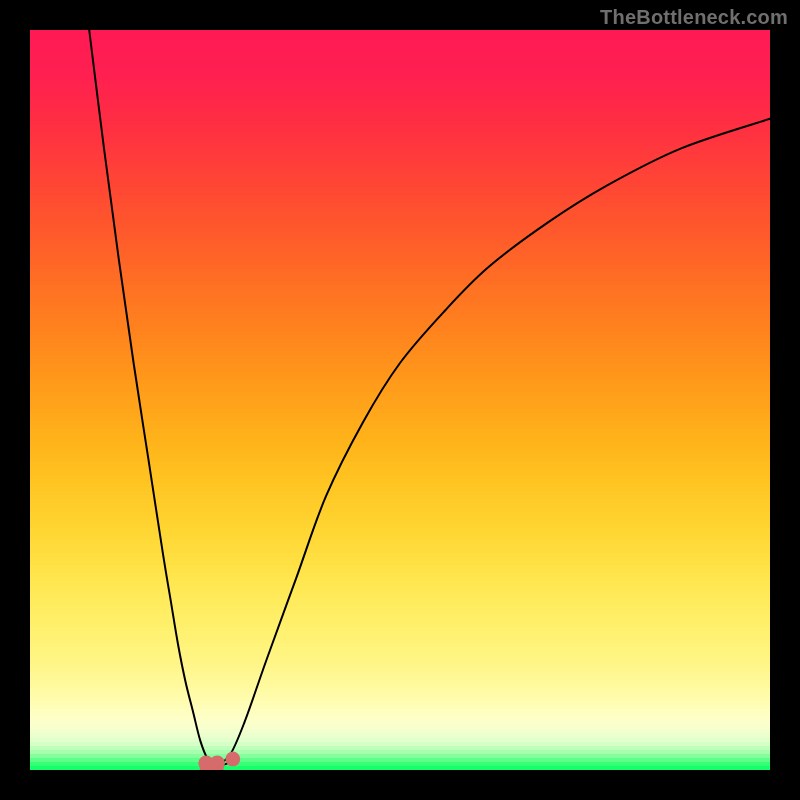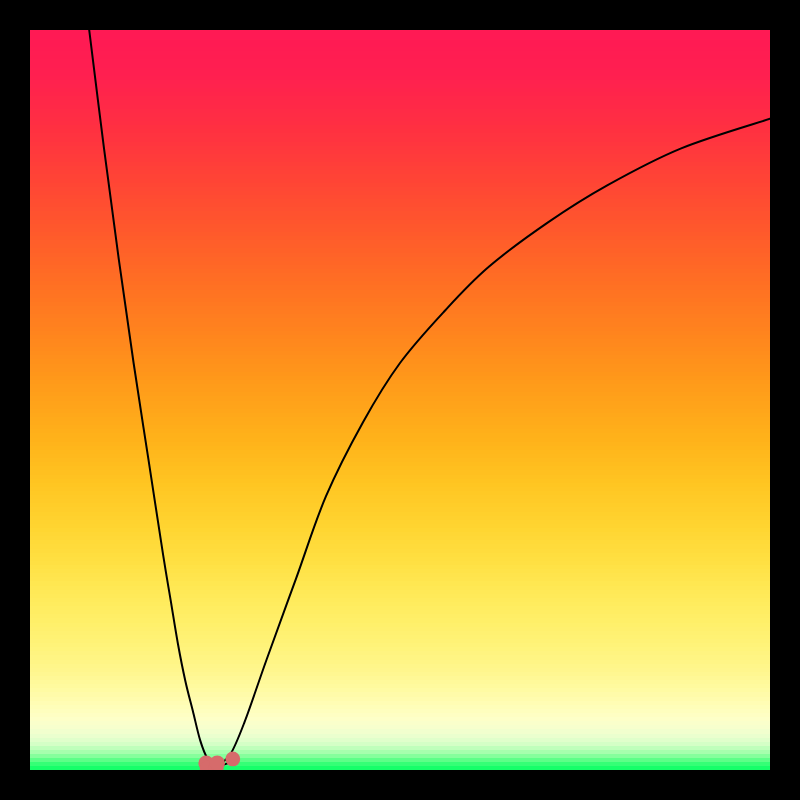--- a/index.html
+++ b/index.html
@@ -238,13 +238,14 @@
     <svg class="curves" viewBox="0 0 740 740" preserveAspectRatio="none">
         <path d="M 59.20 0.00 C 61.67 19.73, 69.07 80.17, 74.00 118.40 C 78.93 156.63, 83.87 193.63, 88.80 229.40 C 93.73 265.17, 98.67 299.70, 103.60 333.00 C 108.53 366.30, 113.47 397.13, 118.40 429.20 C 123.33 461.27, 129.50 501.97, 133.20 525.40 C 136.90 548.83, 138.13 555.00, 140.60 569.80 C 143.07 584.60, 145.53 600.63, 148.00 614.20 C 150.47 627.77, 152.93 640.10, 155.40 651.20 C 157.87 662.30, 160.33 670.93, 162.80 680.80 C 165.27 690.67, 167.73 702.38, 170.20 710.40 C 172.67 718.42, 175.13 724.58, 177.60 728.90 C 180.07 733.22, 181.30 735.68, 185.00 736.30 C 188.70 736.92, 197.33 733.22, 199.80 732.60 " fill="none" stroke="#000000" stroke-width="2" stroke-linecap="round"></path>
         <path d="M 185.00 736.30 C 187.47 734.45, 194.87 732.60, 199.80 725.20 C 204.73 717.80, 208.43 707.93, 214.60 691.90 C 220.77 675.87, 228.17 653.05, 236.80 629.00 C 245.43 604.95, 256.53 574.73, 266.40 547.60 C 276.27 520.47, 284.90 492.10, 296.00 466.20 C 307.10 440.30, 320.67 414.40, 333.00 392.20 C 345.33 370.00, 356.43 351.50, 370.00 333.00 C 383.57 314.50, 399.60 297.23, 414.40 281.20 C 429.20 265.17, 441.53 251.60, 458.80 236.80 C 476.07 222.00, 498.27 205.97, 518.00 192.40 C 537.73 178.83, 555.00 167.73, 577.20 155.40 C 599.40 143.07, 624.07 129.50, 651.20 118.40 C 678.33 107.30, 725.20 93.73, 740.00 88.80 " fill="none" stroke="#000000" stroke-width="2" stroke-linecap="round"></path>
         <circle cx="202.76" cy="728.90" r="7.40" fill="#d66b6b"></circle>
         <circle cx="176.12" cy="733.34" r="7.77" fill="#d66b6b"></circle>
         <circle cx="177.60" cy="738.52" r="7.77" fill="#d66b6b"></circle>
         <circle cx="185.74" cy="738.52" r="7.77" fill="#d66b6b"></circle>
         <circle cx="187.22" cy="733.34" r="7.77" fill="#d66b6b"></circle>
       </svg>
   </div>
+  <div class="watermark">TheBottleneck.com</div>
 </div>
 
 </body></html>

